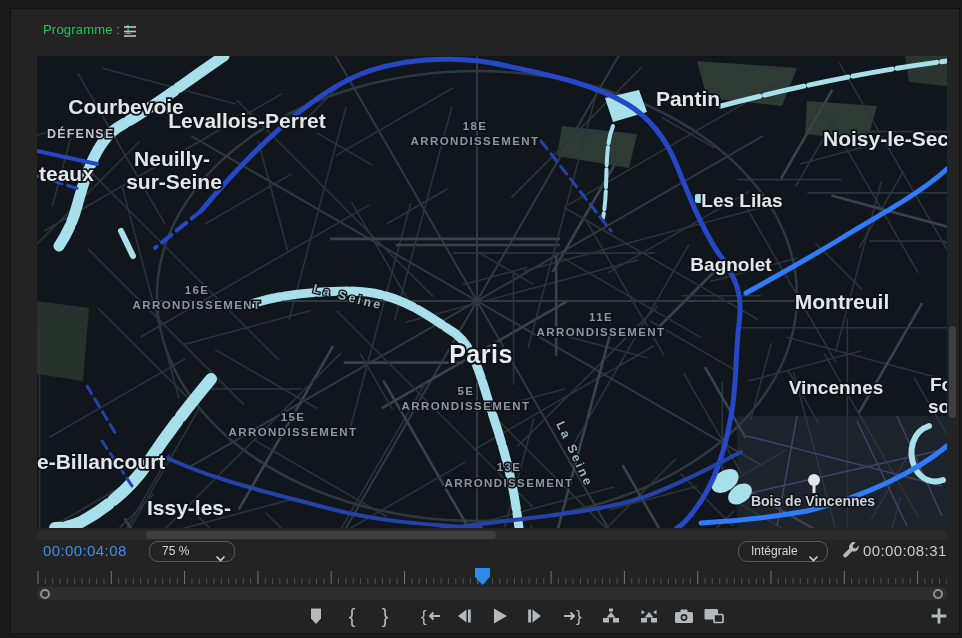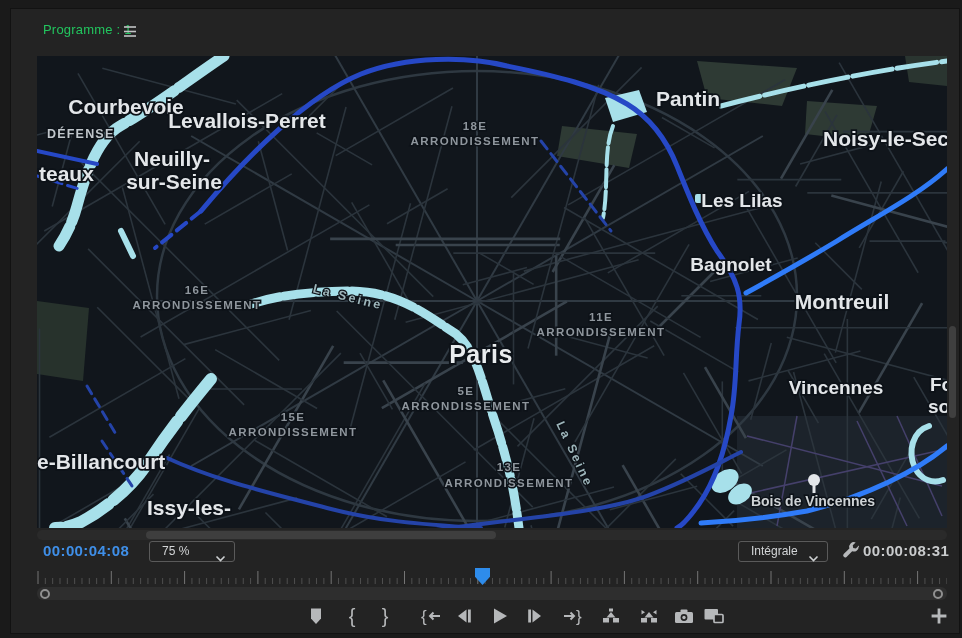--- a/index.html
+++ b/index.html
@@ -22,24 +22,24 @@
   .title-box{position:absolute;left:243px;top:221px;width:490px;height:109px;box-sizing:border-box;
     border:2px dashed rgba(255,255,255,.95);background:rgba(6,9,13,.42);}
   .title-text{position:absolute;left:10px;top:0px;color:#fff;font-weight:700;font-size:38px;
     letter-spacing:-1px;white-space:nowrap;transform:scale(.9,1.55);transform-origin:0 0;}
   .text-caret{position:absolute;left:12px;top:56px;width:7px;height:38px;background:#fff;}
   
   .vscroll-thumb{position:absolute;left:938px;top:317px;width:7px;height:92px;border-radius:4px;background:#3f3f3f;}
   .hscroll{position:absolute;left:26px;top:521px;width:910px;height:10px;border-radius:5px;background:#2a2a2a;}
   .hscroll-thumb{position:absolute;left:109px;top:1px;width:350px;height:8px;border-radius:4px;background:#3e3e3e;}
   
-  .tc{position:absolute;top:533px;font-size:15px;font-weight:700;letter-spacing:.4px;}
+  .tc{position:absolute;top:533px;font-size:15px;font-weight:400;letter-spacing:.4px;}
   .tc-left{left:32px;color:var(--timecode-blue,#3f8fe8);}
   .tc-right{left:852px;color:#c9cbcd;}
-  .dd{position:absolute;top:532px;height:21px;box-sizing:border-box;border:1px solid #5a5a5a;border-radius:3px;
+  .dd{position:absolute;top:532px;height:21px;box-sizing:border-box;border:1px solid #5a5a5a;border-radius:9px;
     color:#d3d5d7;font-size:12px;line-height:19px;padding-left:12px;cursor:pointer;background:transparent;}
   .dd .chev{position:absolute;right:8px;top:7px;}
   .dd-zoom{left:138px;width:86px;}
   .dd-res{left:727px;width:90px;}
   .wrench-btn{position:absolute;left:828px;top:531px;width:22px;height:22px;cursor:pointer;}
   
   .ruler{position:absolute;left:26px;top:558px;width:910px;height:18px;cursor:pointer;}
   .playhead{position:absolute;left:464px;top:559px;width:15px;height:17px;background:var(--accent-blue,#2e8ceb);
     clip-path:polygon(0 0,100% 0,100% 52%,50% 100%,0 52%);cursor:grab;}
   .zoombar{position:absolute;left:26px;top:578px;width:910px;height:13px;border-radius:6px;background:#2e2e2e;cursor:pointer;}

